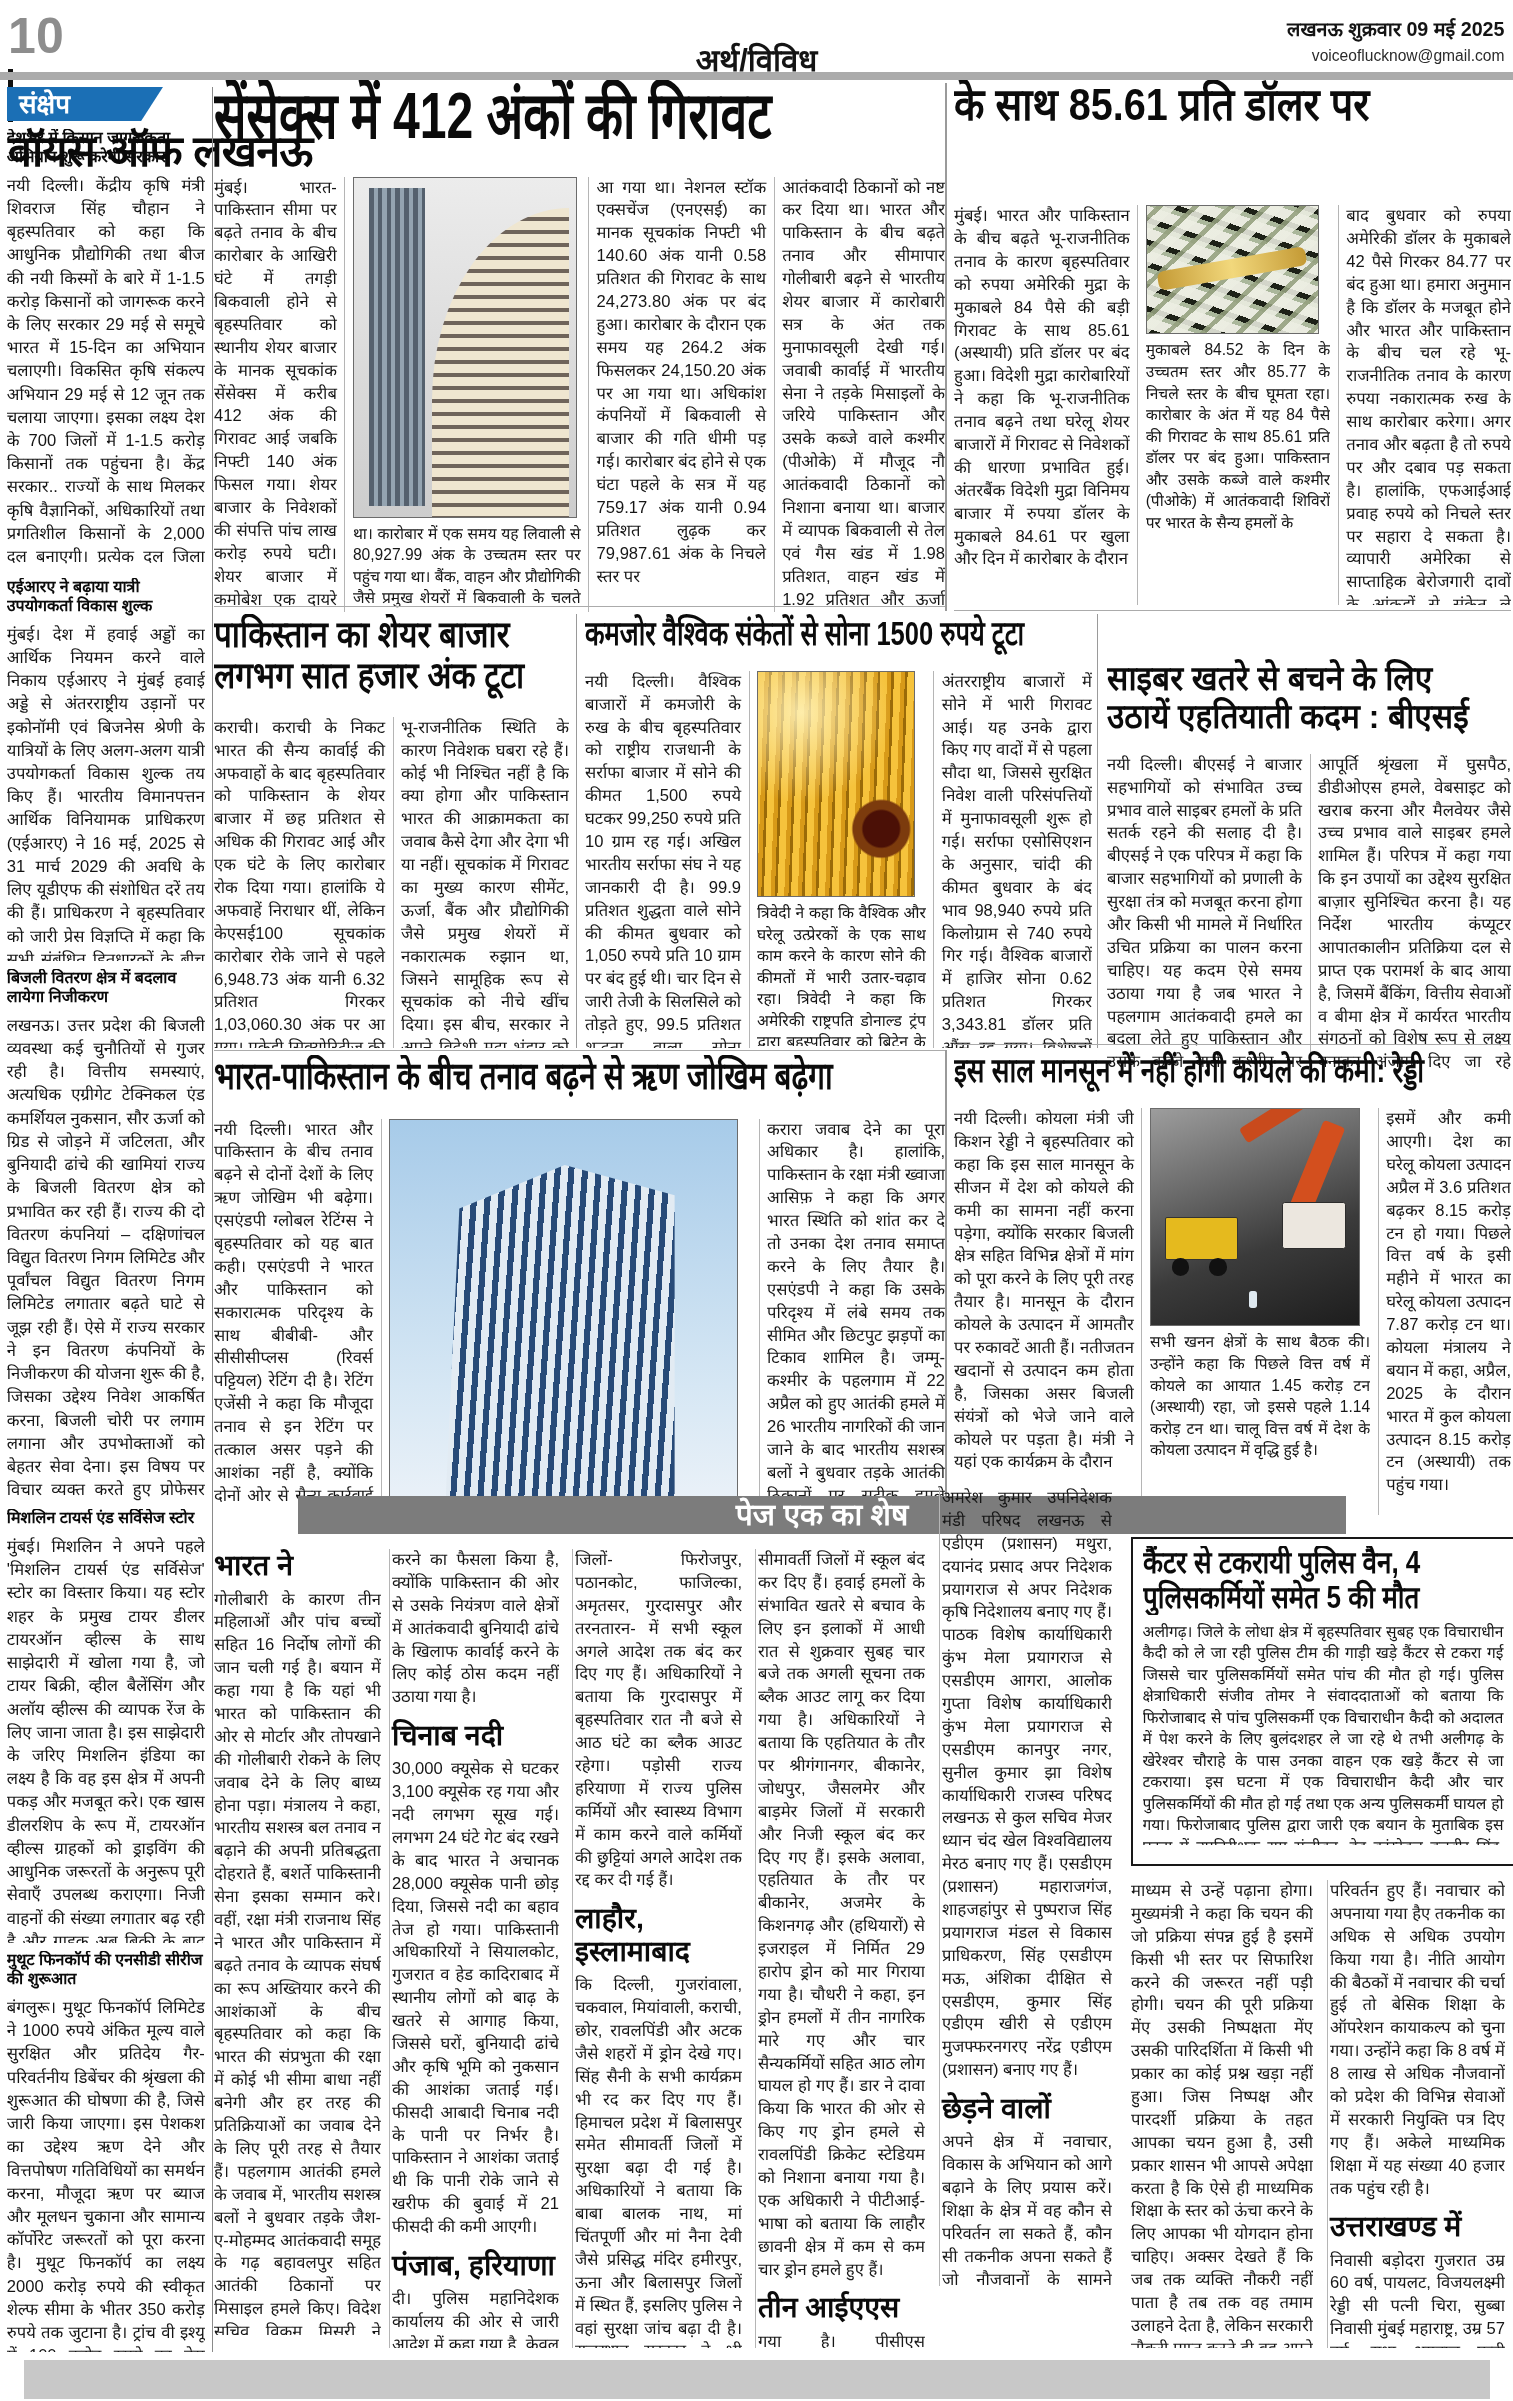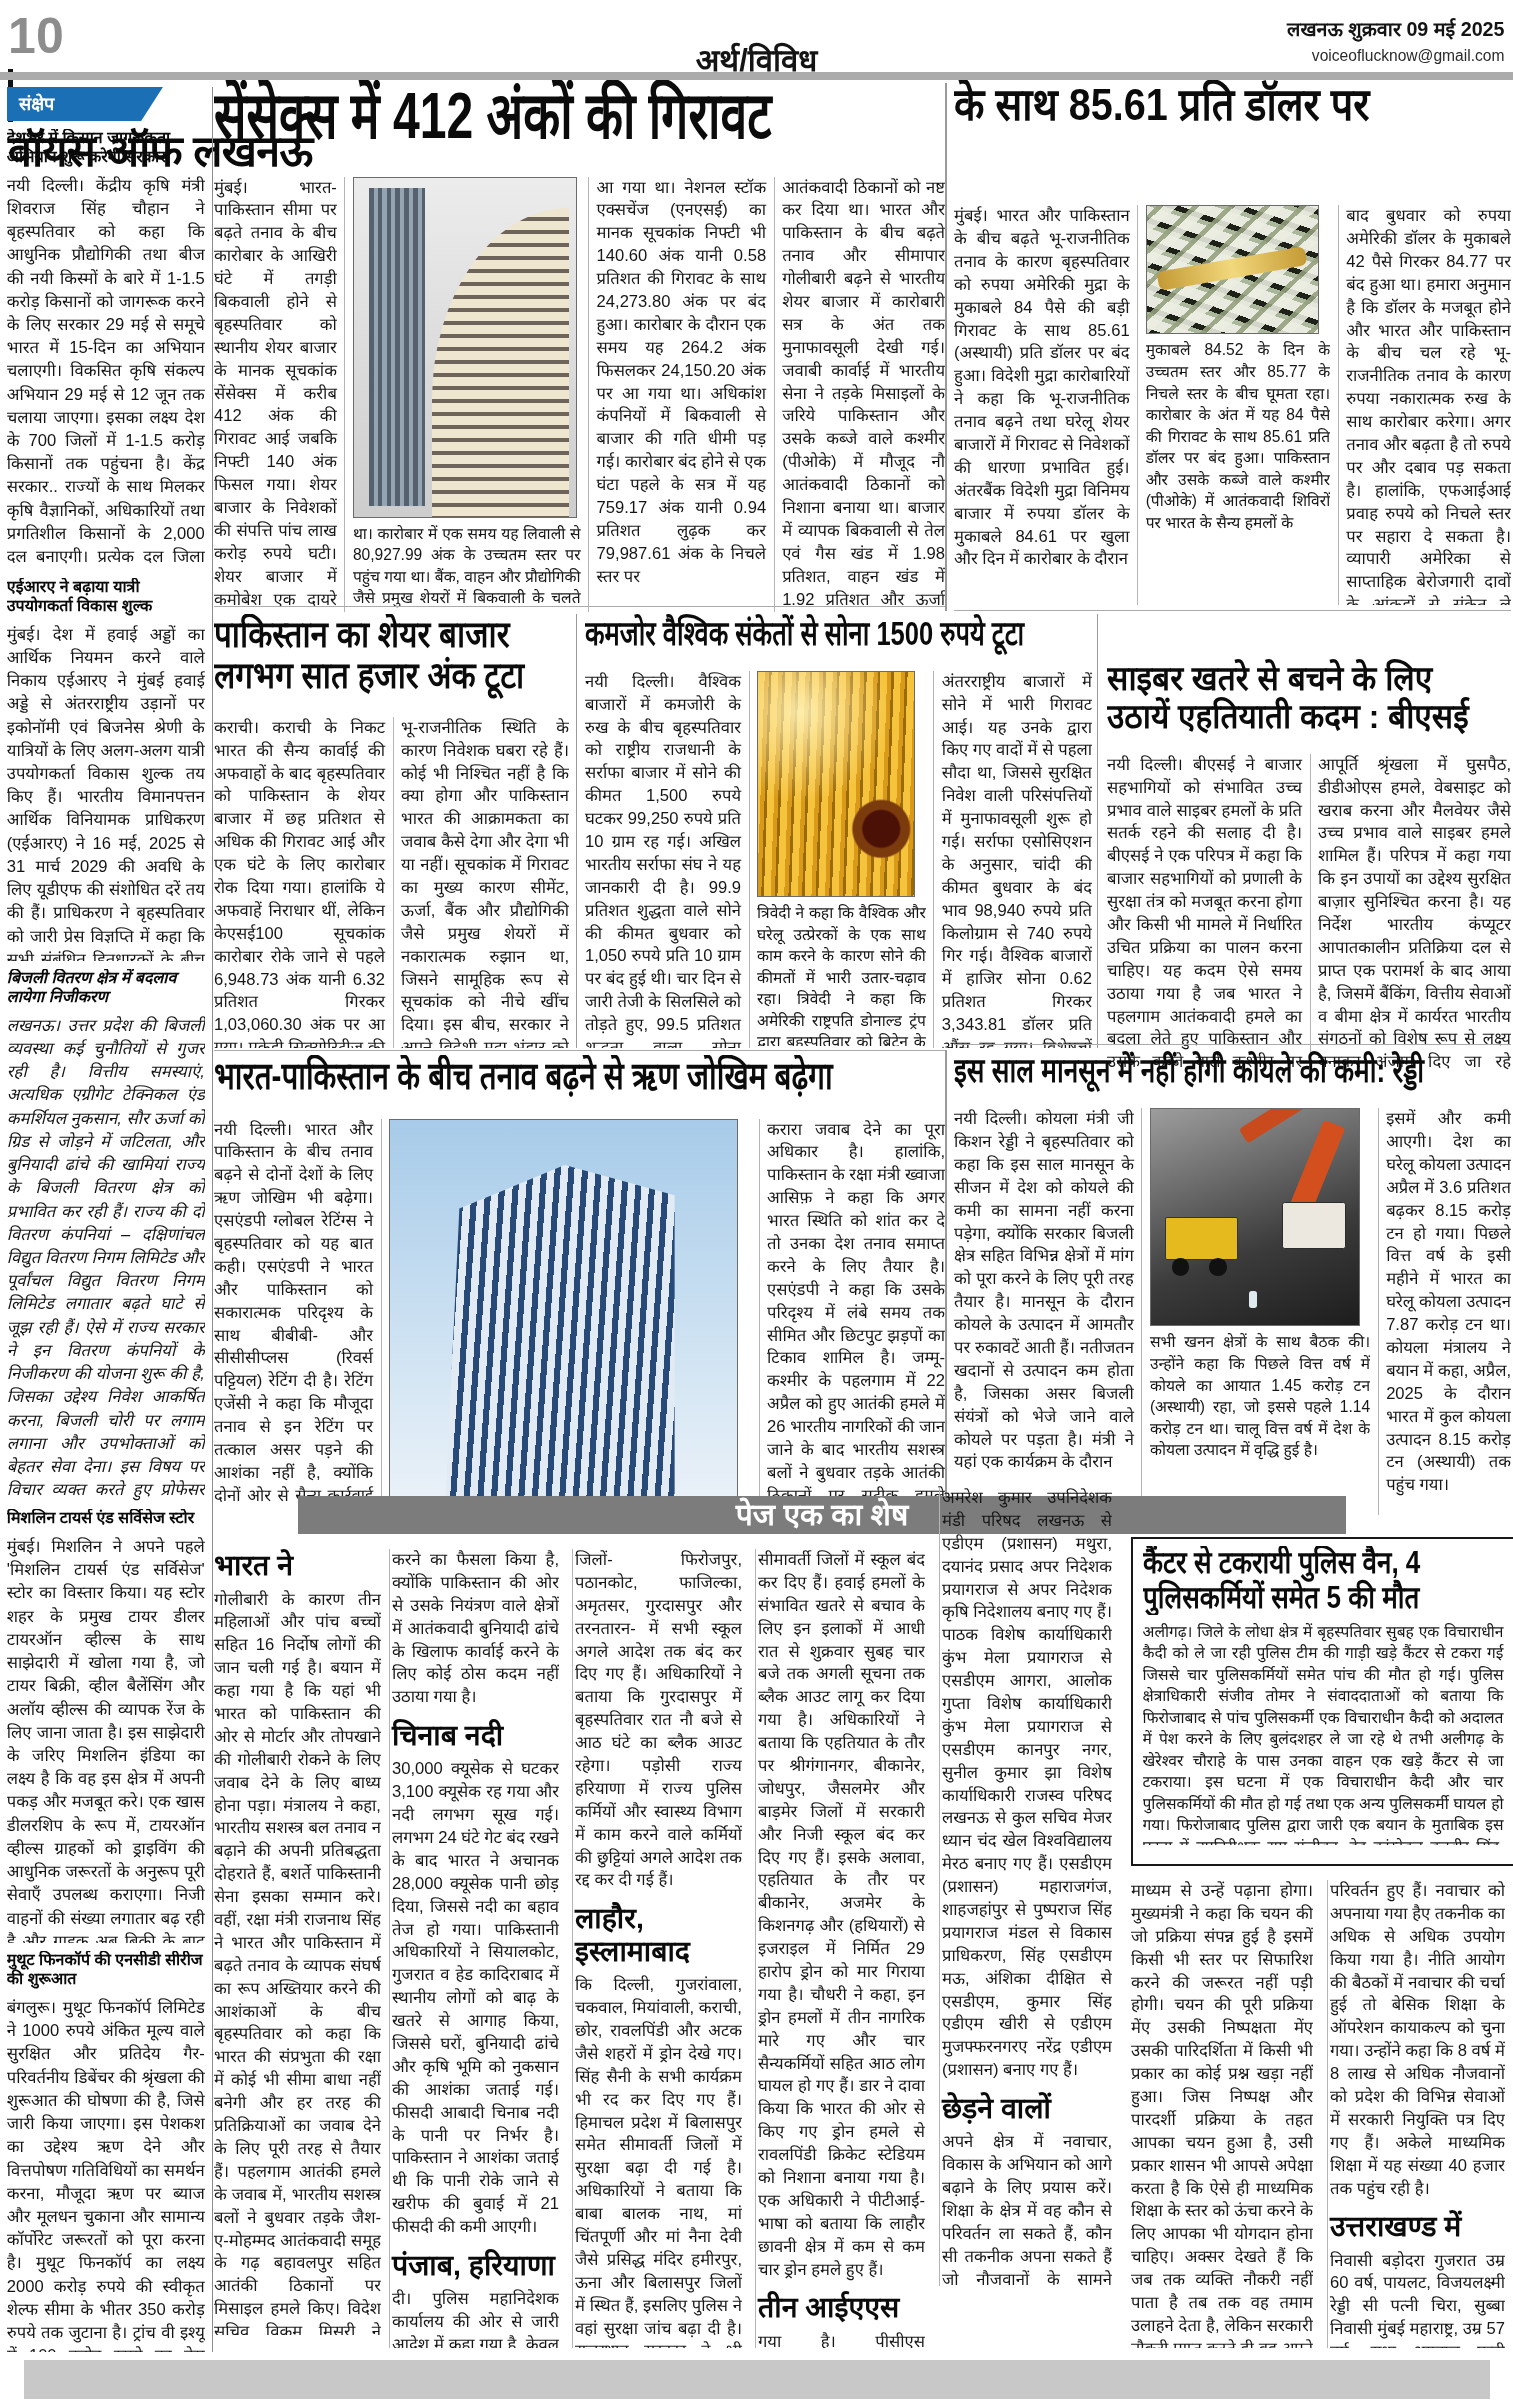--- a/index.html
+++ b/index.html
@@ -16,21 +16,21 @@
   .vrule{background:#9a9a9a;}
   .hrule{background:#ababab;}
   
   .pgnum{font-size:50px;font-weight:900;color:#8d8d8d;line-height:1;}
   .pgbar{width:4.7px;height:53px;background:#111;}
   .masthead{font-size:43px;font-weight:900;color:#0a0a0a;letter-spacing:-0.7px;line-height:1;}
   .section{font-size:31px;font-weight:900;}
   .dateline{font-size:19.7px;font-weight:700;text-align:right;}
   .email{font-size:15.6px;color:#2b2b2b;text-align:right;margin-top:5.4px;}
   
-  .brieftag{width:144px;height:34px;background:#1b6fb5;color:#fff;font-size:18px;font-weight:800;
+  .brieftag{width:144px;height:34px;background:#1b6fb5;color:#fff;font-size:26px;font-weight:800;
             line-height:34px;padding-left:12.2px;clip-path:polygon(0 0,100% 0,86% 100%,0 100%);}
   .b-art{overflow:hidden;margin-top:8.1px;}
   .b-hl{font-weight:800;font-size:16px;line-height:1.18;color:#0b0b0b;margin-bottom:6.8px;}
   .b-bd{text-align:justify;font-size:16.6px;line-height:1.4;}
   
   .photo{position:relative;overflow:hidden;border:0.7px solid #6b6b6b;background:#ddd;}
   .ph-bse{background:linear-gradient(180deg,#ececec,#cdcdcd);}
   .ph-bse .twr{position:absolute;left:7%;top:3%;width:25%;height:94%;
       background:repeating-linear-gradient(90deg,#55616e 0 4.7px,#94a4b1 4.7px 8.8px);}
   .ph-bse .fcd{position:absolute;left:35%;top:9%;width:62%;height:95%;
@@ -90,21 +90,21 @@
     <div class="brieftag">संक्षेप</div>
 
     <div class="b-art" style="height:441px;">
       <div class="b-hl">देशभर में किसान जागरूकता अभियान शुरू करेगी सरकार</div>
       <div class="b-bd">नयी दिल्ली। केंद्रीय कृषि मंत्री शिवराज सिंह चौहान ने बृहस्पतिवार को कहा कि आधुनिक प्रौद्योगिकी तथा बीज की नयी किस्मों के बारे में 1-1.5 करोड़ किसानों को जागरूक करने के लिए सरकार 29 मई से समूचे भारत में 15-दिन का अभियान चलाएगी। विकसित कृषि संकल्प अभियान 29 मई से 12 जून तक चलाया जाएगा। इसका लक्ष्य देश के 700 जिलों में 1-1.5 करोड़ किसानों तक पहुंचना है। केंद्र सरकार.. राज्यों के साथ मिलकर कृषि वैज्ञानिकों, अधिकारियों तथा प्रगतिशील किसानों के 2,000 दल बनाएगी। प्रत्येक दल जिला स्तर पर प्रतिदिन तीन-तीन बैठक करेगा। इसका उद्देश्य हर दिन 10-12 लाख किसानों तक पहुंचना है।</div>
     </div>
     <div class="b-art" style="height:383px;">
       <div class="b-hl">एईआरए ने बढ़ाया यात्री उपयोगकर्ता विकास शुल्क</div>
       <div class="b-bd">मुंबई। देश में हवाई अड्डों का आर्थिक नियमन करने वाले निकाय एईआरए ने मुंबई हवाई अड्डे से अंतरराष्ट्रीय उड़ानों पर इकोनॉमी एवं बिजनेस श्रेणी के यात्रियों के लिए अलग-अलग यात्री उपयोगकर्ता विकास शुल्क तय किए हैं। भारतीय विमानपत्तन आर्थिक विनियामक प्राधिकरण (एईआरए) ने 16 मई, 2025 से 31 मार्च 2029 की अवधि के लिए यूडीएफ की संशोधित दरें तय की हैं। प्राधिकरण ने बृहस्पतिवार को जारी प्रेस विज्ञप्ति में कहा कि सभी संबंधित हितधारकों के बीच वैमानिकी शुल्क का समान आवंटन सुनिश्चित करने के लिए यह कदम उठाया गया है। घरेलू यात्रियों के लिए यूडीएफ 175 रुपये प्रति प्रस्थान होगा। इससे पहले, मुंबई हवाई अड्डे से अगस्त 2024 तक घरेलू यात्री पर प्रति प्रस्थान 120 रुपये शुल्क लगता था।</div>
     </div>
-    <div class="b-art" style="height:532px;font-style:italic;">
+    <div class="b-art" style="height:532px;">
       <div class="b-hl">बिजली वितरण क्षेत्र में बदलाव लायेगा निजीकरण</div>
       <div class="b-bd">लखनऊ। उत्तर प्रदेश की बिजली व्यवस्था कई चुनौतियों से गुजर रही है। वित्तीय समस्याएं, अत्यधिक एग्रीगेट टेक्निकल एंड कमर्शियल नुकसान, सौर ऊर्जा को ग्रिड से जोड़ने में जटिलता, और बुनियादी ढांचे की खामियां राज्य के बिजली वितरण क्षेत्र को प्रभावित कर रही हैं। राज्य की दो वितरण कंपनियां – दक्षिणांचल विद्युत वितरण निगम लिमिटेड और पूर्वांचल विद्युत वितरण निगम लिमिटेड लगातार बढ़ते घाटे से जूझ रही हैं। ऐसे में राज्य सरकार ने इन वितरण कंपनियों के निजीकरण की योजना शुरू की है, जिसका उद्देश्य निवेश आकर्षित करना, बिजली चोरी पर लगाम लगाना और उपभोक्ताओं को बेहतर सेवा देना। इस विषय पर विचार व्यक्त करते हुए प्रोफेसर हरिओम गुप्ता, पूर्व डीन एवं प्रोफेसर ने कहा कि बिजली वितरण कंपनियों की कार्यक्षमता बढ़ाना और उनकी वित्तीय स्थिति को मजबूत करना, प्रदेश में विश्वसनीय बिजली आपूर्ति सुनिश्चित करने के लिए आवश्यक है। कुछ निजी कंपनियों ने बिजली के बुनियादी ढांचे और रखरखाव में उपयुक्त निवेश करके फेलियर रेट को 1% से भी कम रखा है।</div>
     </div>
     <div class="b-art" style="height:434px;">
       <div class="b-hl">मिशलिन टायर्स एंड सर्विसेज स्टोर</div>
       <div class="b-bd">मुंबई। मिशलिन ने अपने पहले 'मिशलिन टायर्स एंड सर्विसेज' स्टोर का विस्तार किया। यह स्टोर शहर के प्रमुख टायर डीलर टायरऑन व्हील्स के साथ साझेदारी में खोला गया है, जो टायर बिक्री, व्हील बैलेंसिंग और अलॉय व्हील्स की व्यापक रेंज के लिए जाना जाता है। इस साझेदारी के जरिए मिशलिन इंडिया का लक्ष्य है कि वह इस क्षेत्र में अपनी पकड़ और मजबूत करे। एक खास डीलरशिप के रूप में, टायरऑन व्हील्स ग्राहकों को ड्राइविंग की आधुनिक जरूरतों के अनुरूप पूरी सेवाएँ उपलब्ध कराएगा। निजी वाहनों की संख्या लगातार बढ़ रही है और ग्राहक अब बिक्री के बाद बेहतर सेवा की अपेक्षा कर रहे हैं। ऐसे में यह साझेदारी उभरती जरूरतों को बेहतर ढंग से पूरा करने में मददगार साबित होगी। साथ ही, यह मिशलिन इंडिया के प्रीमियम रिटेल नेटवर्क को मजबूत करने की दिशा में एक और अहम कदम है।</div>
     </div>
     <div class="b-art" style="height:420px;">
       <div class="b-hl">मुथूट फिनकॉर्प की एनसीडी सीरीज की शुरूआत</div>
       <div class="b-bd">बंगलुरू। मुथूट फिनकॉर्प लिमिटेड ने 1000 रुपये अंकित मूल्य वाले सुरक्षित और प्रतिदेय गैर-परिवर्तनीय डिबेंचर की श्रृंखला की शुरूआत की घोषणा की है, जिसे जारी किया जाएगा। इस पेशकश का उद्देश्य ऋण देने और वित्तपोषण गतिविधियों का समर्थन करना, मौजूदा ऋण पर ब्याज और मूलधन चुकाना और सामान्य कॉर्पोरेट जरूरतों को पूरा करना है। मुथूट फिनकॉर्प का लक्ष्य 2000 करोड़ रुपये की स्वीकृत शेल्फ सीमा के भीतर 350 करोड़ रुपये तक जुटाना है। ट्रांच वी इश्यू में 100 करोड़ रुपये का बेस साइज शामिल है।</div>

